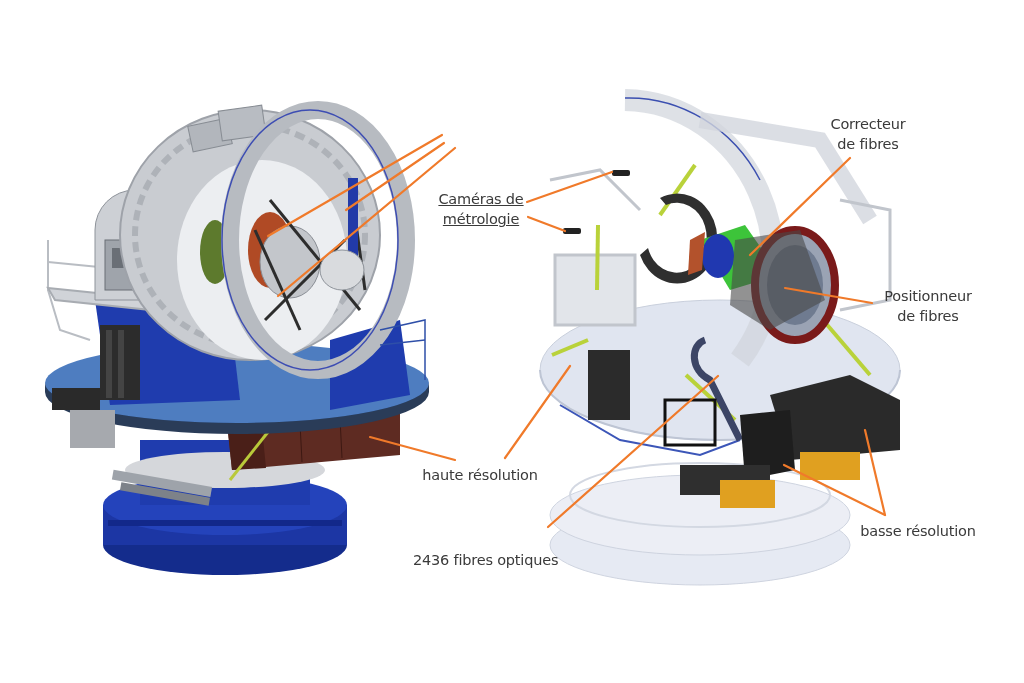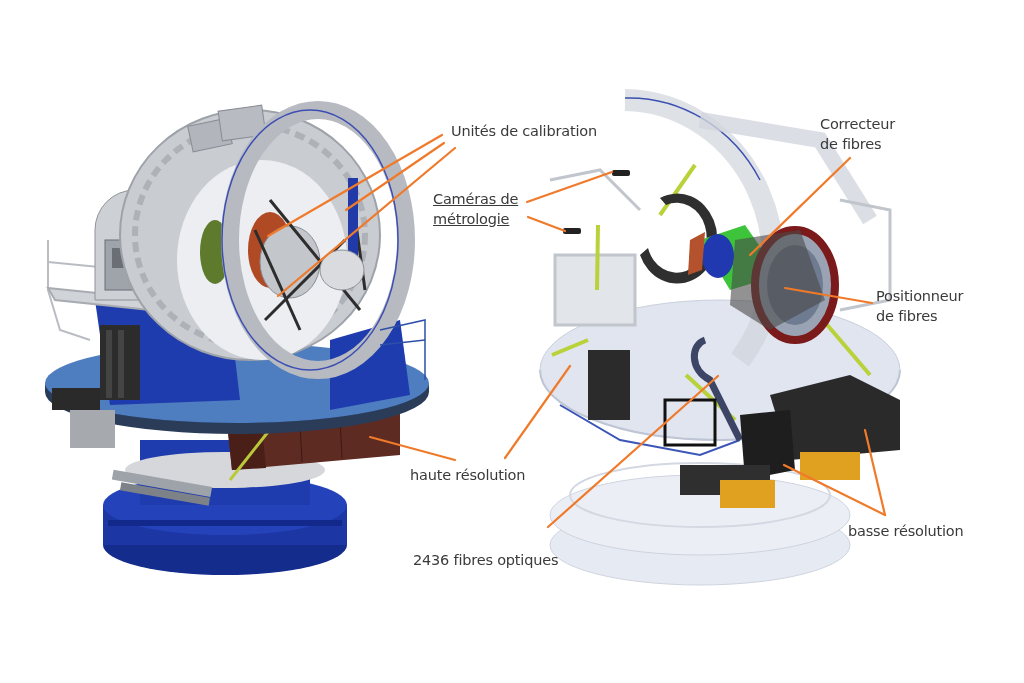--- a/index.html
+++ b/index.html
@@ -1,21 +1,21 @@
 <!DOCTYPE html>
 <html><head>
 <meta charset="utf-8">
 <style>
   html, body { margin:0; padding:0; background:#ffffff; }
   body { width:1024px; height:683px; position:relative; overflow:hidden;
          font-family:"DejaVu Sans", sans-serif; }
   #stage { position:absolute; left:0; top:0; width:1024px; height:683px; }
   .label { position:absolute; color:#3a3a3a; font-size:14.5px; line-height:20px;
            letter-spacing:-0.2px; white-space:nowrap; font-family:"DejaVu Sans", sans-serif; }
-  .label.center { }
+  .label.center { text-align:center; }
   svg { position:absolute; left:0; top:0; }
 </style>
 </head>
 <body>
 
 <div id="stage">
 
   <svg width="1024" height="683" viewBox="0 0 1024 683">
 
     <g>
@@ -175,21 +175,20 @@
       <line x1="455" y1="460" x2="370" y2="437"></line>
       <line x1="505" y1="458" x2="570" y2="366"></line>
 
       <line x1="548" y1="527" x2="718" y2="376"></line>
 
       <line x1="885" y1="515" x2="784" y2="465"></line>
       <line x1="885" y1="515" x2="865" y2="430"></line>
     </g>
   </svg>
 
-  <div class="label" style="left:451px; top:121px;">Unités de calibration</div>
 
   <div class="label center" style="left:433px; top:189px; width:96px;text-decoration:underline;">
     <div>Caméras de</div>
     <div>métrologie</div>
   </div>
 
   <div class="label center" style="left:820px; top:114px; width:96px;">
     <div>Correcteur</div>
     <div>de fibres</div>
   </div>

